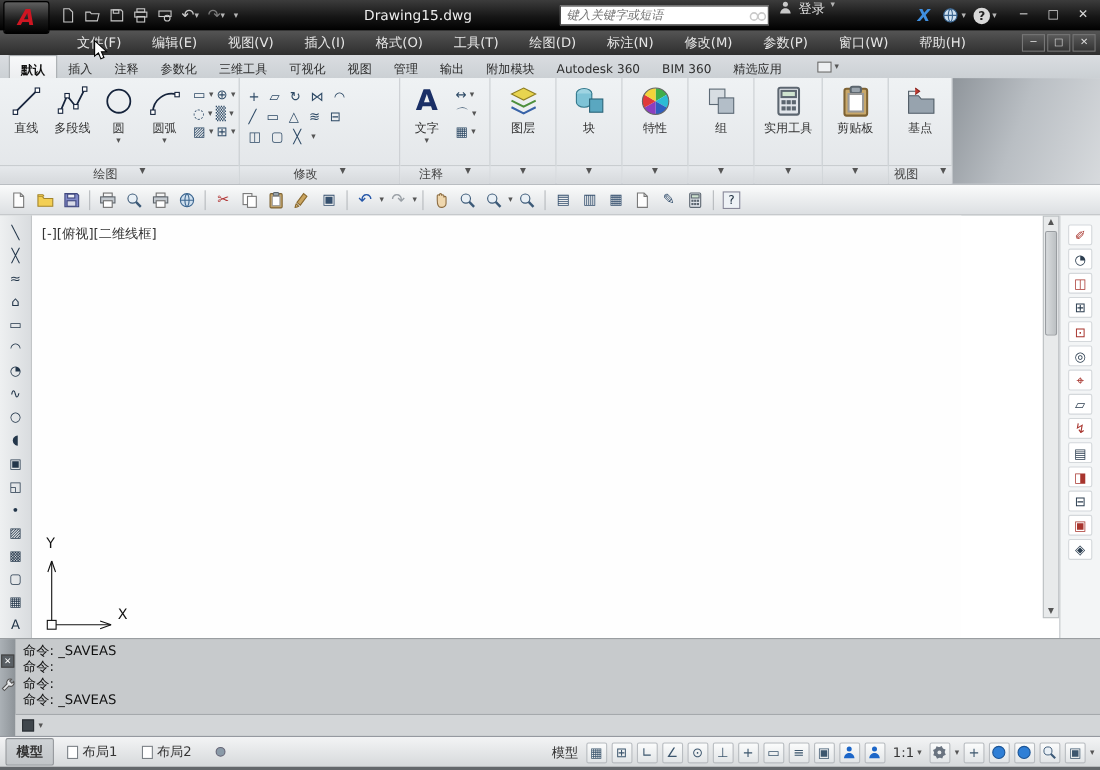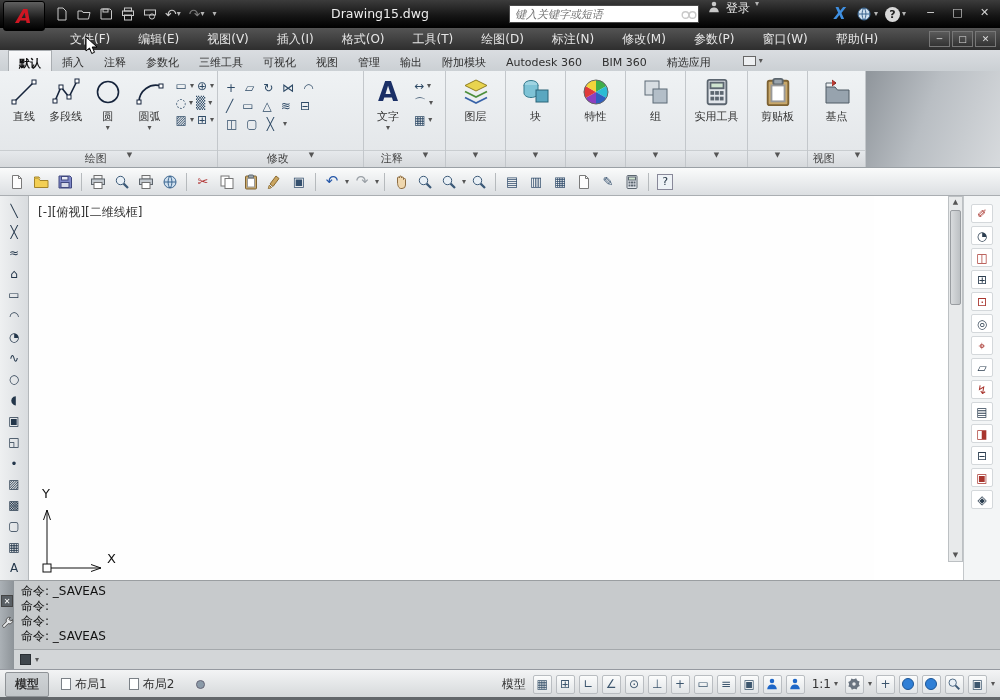--- a/index.html
+++ b/index.html
@@ -91,21 +91,21 @@
 #cmd-side{position:absolute;left:0;top:0;width:14px;height:89px;background:linear-gradient(90deg,#abb1b6,#8d9398);display:flex;flex-direction:column;align-items:center;padding-top:14px;gap:9px}
 .cmd-x{font-size:8px;color:#fff;background:#5a6065;width:12px;height:12px;display:flex;align-items:center;justify-content:center;border:1px solid #444}
 #cmd-hist{position:absolute;left:14px;top:3px;right:12px}
 .cline{height:15px;line-height:15px;font-size:12px;color:#111;padding-left:7px;white-space:pre}
 #cmd-input{position:absolute;left:14px;bottom:0;right:0;height:20px;background:#d3d6d8;border-top:1px solid #a5a9ac;display:flex;align-items:center;gap:4px;padding-left:6px}
 .cprompt{width:11px;height:11px;background:#3f464c;border:1px solid #2a2f34}
 #cmdfield{flex:1;background:transparent;border:none;outline:none;font-size:12px;color:#333}
 #cmdfield::placeholder{color:#8d9296}
 
 
-#statusbar{position:absolute;left:0;top:669px;width:1000px;height:28px;background:linear-gradient(#f3f4f5,#d6d9db);border-top:1px solid #9599a0;display:flex;}
+#statusbar{position:absolute;left:0;top:669px;width:1000px;height:28px;background:linear-gradient(#f3f4f5,#d6d9db);border-top:1px solid #9599a0;display:flex;align-items:center}
 #ltabs{display:flex;align-items:center;margin-left:5px;gap:2px;height:28px}
 .ltab{display:flex;align-items:center;gap:4px;padding:3px 9px;font-size:12px;color:#333;border:1px solid transparent;white-space:nowrap}
 .ltab.active{background:linear-gradient(#cfd3d6,#c1c5c8);border:1px solid #8f9397;border-radius:2px;font-weight:bold}
 .lpage{width:10px;height:12px;background:#fff;border:1px solid #7a8086}
 .ldot{width:9px;height:9px;border-radius:50%;background:#8a9aa8;border:1px solid #667}
 #srt{position:absolute;right:5px;top:0;height:28px;display:flex;align-items:center;gap:4px}
 .stgl{width:19px;height:19px;display:flex;align-items:center;justify-content:center;font-size:12px;color:#3c566e;border:1px solid #b9bdc1;border-radius:2px;background:linear-gradient(#fbfcfc,#e2e5e7)}
 .sr-text{font-size:12px;color:#333;padding:0 3px;white-space:nowrap}
 .scale-btn{display:flex;align-items:center;gap:3px}
 #bottom-strip{position:absolute;left:0;top:697px;width:1000px;height:3px;background:#63676b}

